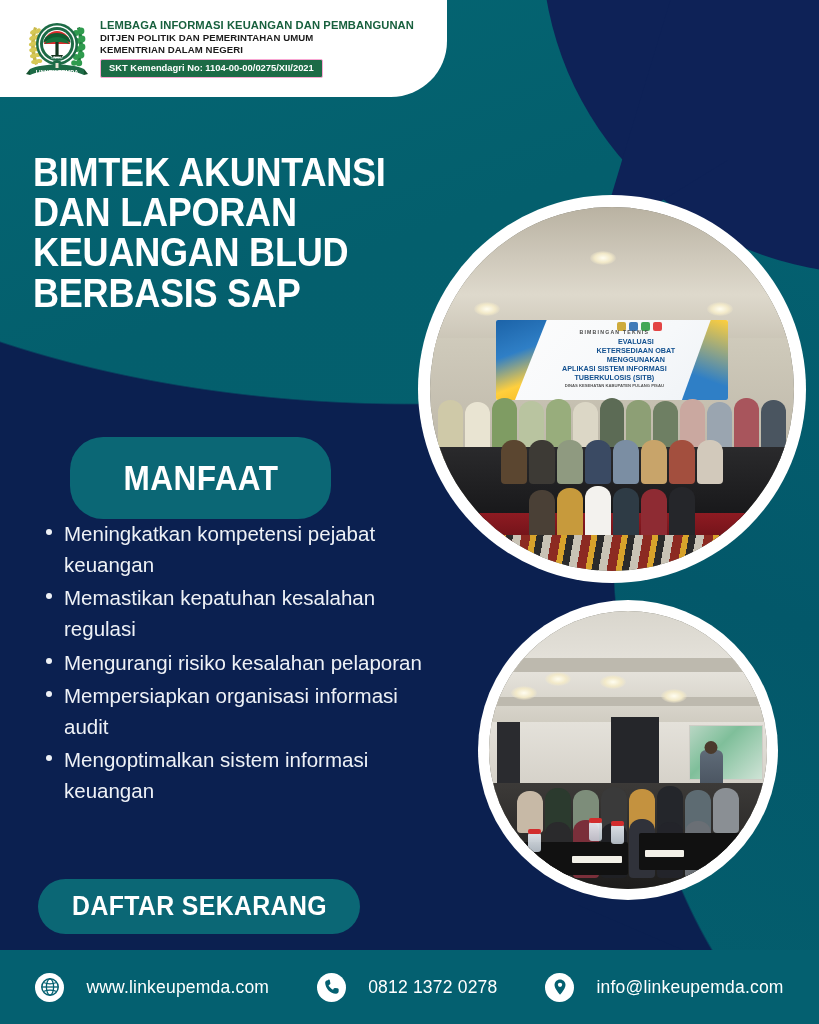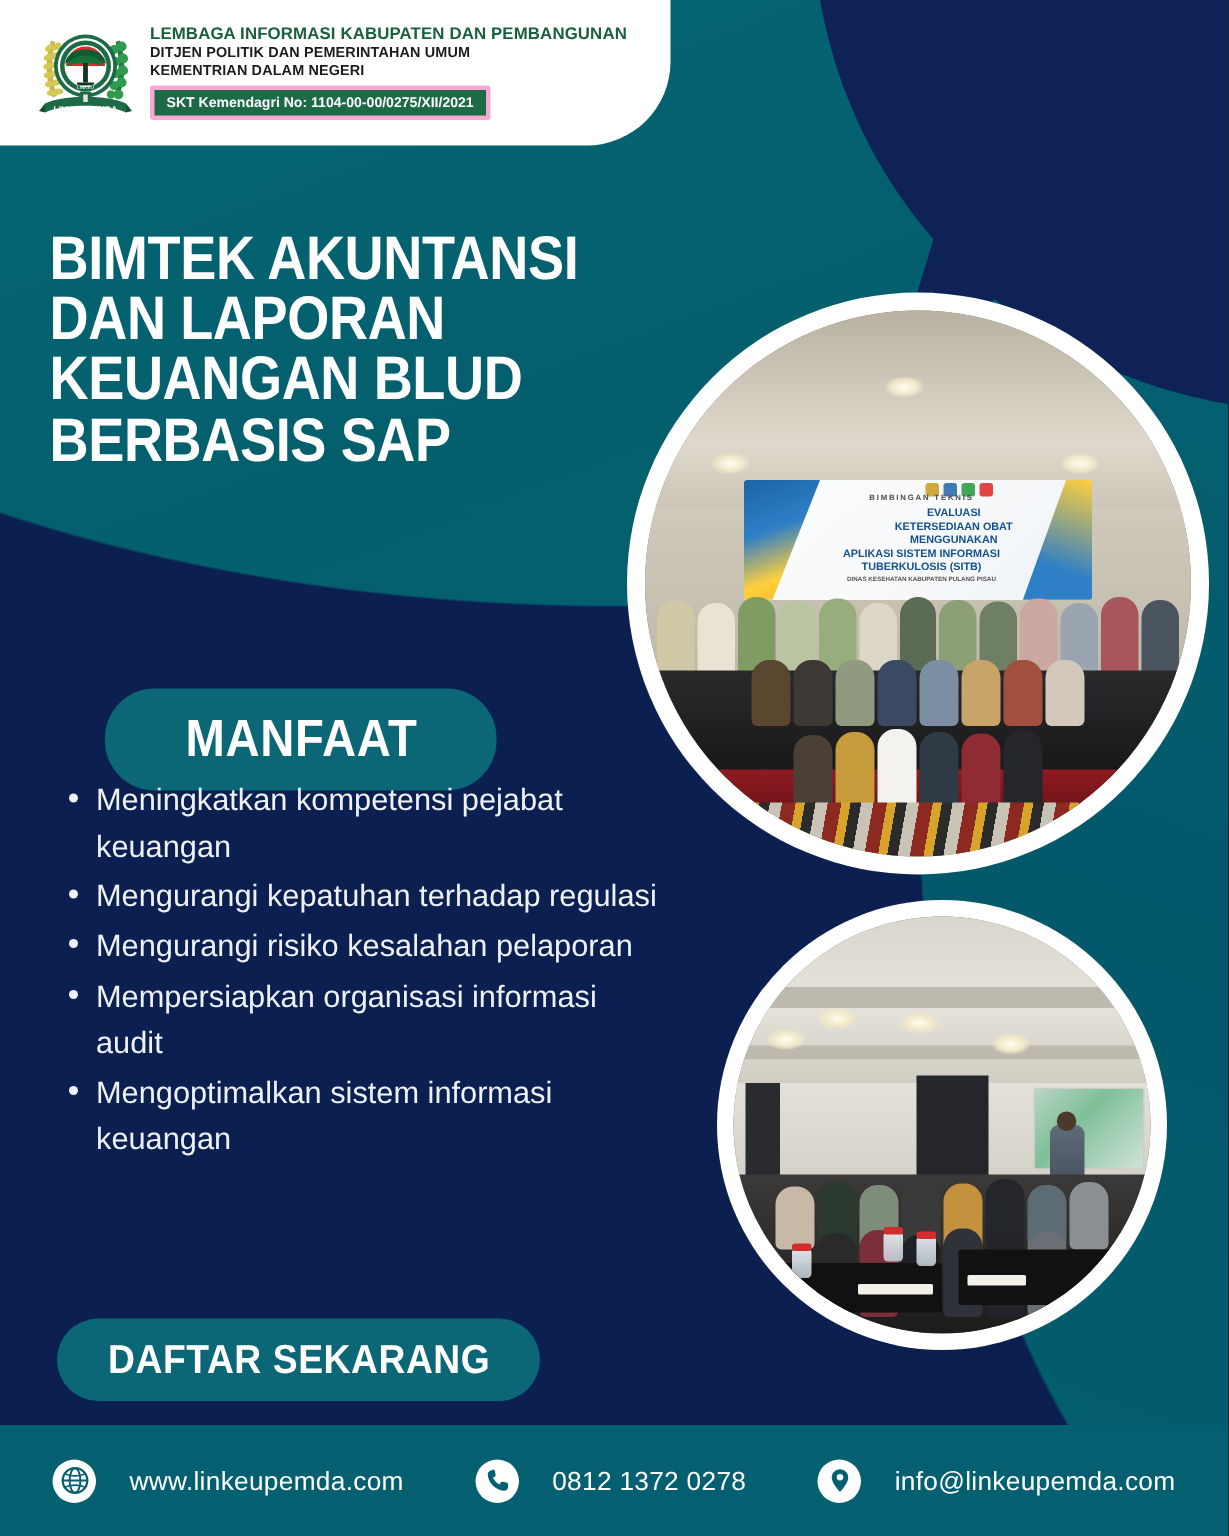--- a/index.html
+++ b/index.html
@@ -53,34 +53,34 @@
   .logo{width:66px;height:72px;flex:0 0 66px;position:relative;}
   .header-text{display:flex;flex-direction:column;gap:1px;line-height:1.12;}
   .h-line1{font-size:11.2px;font-weight:bold;color:#18603e;letter-spacing:.1px;white-space:nowrap;}
   .h-line2,.h-line3{font-size:9.6px;font-weight:bold;color:#1c1c1c;letter-spacing:.1px;white-space:nowrap;}
   .skt{
     margin-top:3px;display:inline-block;align-self:flex-start;
     background:#1d6b46;color:#fff;font-size:9.4px;font-weight:bold;
     padding:3px 8px 3px 8px;border-radius:2px;white-space:nowrap;
     border:1px solid #14julia;
   }
-  .skt{border:3px solid #f9a8d4;}
+  .skt{border:1px solid #f9a8d4;}
   
   .title{
     position:absolute;left:33px;top:152px;width:400px;
     color:#ffffff;font-weight:bold;
     font-family:"Liberation Sans",sans-serif;
     font-size:41px;line-height:0.98;letter-spacing:-0.3px;
     transform:scaleX(0.88);transform-origin:left top;
     text-transform:uppercase;
   }
   .title div{white-space:nowrap;}
   
   .manfaat{
-    position:absolute;left:70px;top:459px;width:261px;height:68px;
+    position:absolute;left:70px;top:437px;width:261px;height:82px;
     background:#0b6775;border-radius:33px;
     display:flex;align-items:center;justify-content:center;
   }
   .manfaat span{
     color:#fff;font-weight:bold;font-size:35px;letter-spacing:0.5px;
     transform:scaleX(0.9);
   }
   
   .benefits{
     position:absolute;left:38px;top:518px;width:400px;
@@ -364,41 +364,41 @@
         <path d="M6 56 C18 50 48 50 60 56 L60 62 C48 56 18 56 6 62 Z" fill="#1d6b46"></path>
         <path d="M6 56 L2 61 L6 62 Z" fill="#14522f"></path>
         <path d="M60 56 L64 61 L60 62 Z" fill="#14522f"></path>
         <text x="33" y="61.4" font-size="5.6" fill="#ffffff" text-anchor="middle" font-weight="bold" font-family="Liberation Sans, sans-serif">LINKEU PEMDA</text>
 
         <rect x="29" y="48" width="8" height="9" rx="1" fill="#1d6b46"></rect>
         <rect x="31.5" y="50" width="3" height="5" fill="#e8e3d2"></rect>
       </svg>
     </div>
     <div class="header-text">
-      <div class="h-line1">LEMBAGA INFORMASI KABUPATEN DAN PEMBANGUNAN</div>
+      <div class="h-line1">LEMBAGA INFORMASI KEUANGAN DAN PEMBANGUNAN</div>
       <div class="h-line2">DITJEN POLITIK DAN PEMERINTAHAN UMUM</div>
       <div class="h-line3">KEMENTRIAN DALAM NEGERI</div>
       <div class="skt">SKT Kemendagri No: 1104-00-00/0275/XII/2021</div>
     </div>
   </div>
 
   <div class="title">
     <div>BIMTEK AKUNTANSI</div>
     <div>DAN LAPORAN</div>
     <div>KEUANGAN BLUD</div>
     <div>BERBASIS SAP</div>
   </div>
 
   <div class="manfaat">
     <span>MANFAAT</span>
   </div>
 
   <ul class="benefits">
     <li>Meningkatkan kompetensi pejabat keuangan</li>
-    <li>Mengurangi kepatuhan terhadap regulasi</li>
+    <li>Memastikan kepatuhan kesalahan regulasi</li>
     <li>Mengurangi risiko kesalahan pelaporan</li>
     <li>Mempersiapkan organisasi informasi audit</li>
     <li>Mengoptimalkan sistem informasi keuangan</li>
   </ul>
 
   <div class="cta">
     <span>DAFTAR SEKARANG</span>
   </div>
 
   <div class="footer-items">

